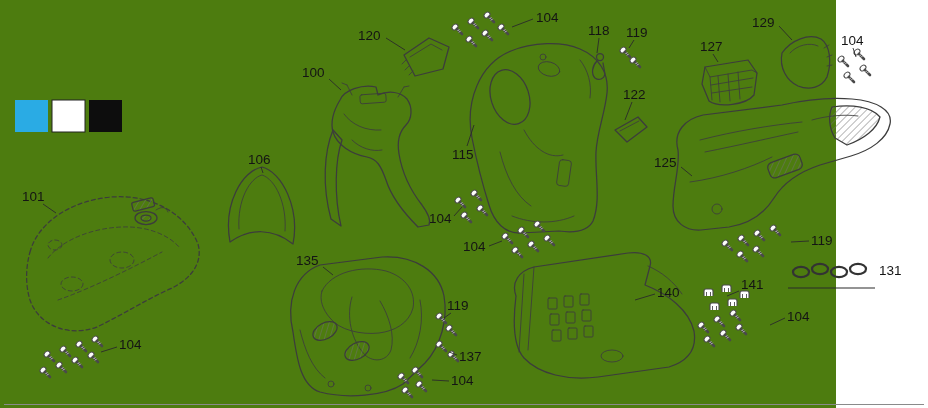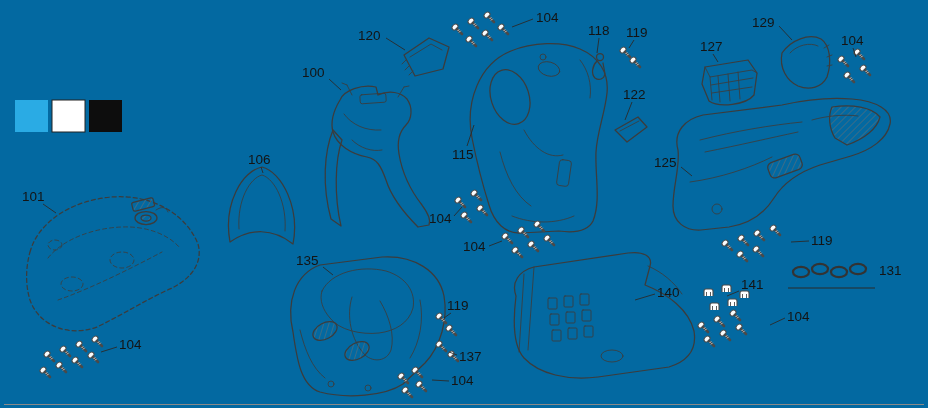--- a/index.html
+++ b/index.html
@@ -1,17 +1,17 @@
 <!DOCTYPE html>
 <html><head>
 <meta charset="utf-8">
 <style>
   html,body{margin:0;padding:0;background:#ffffff;}
   body{width:928px;height:408px;overflow:hidden;font-family:"Liberation Sans",sans-serif;}
-  .stage{position:relative;width:928px;height:408px;background:#0369a1;}
+  .stage{position:relative;width:836px;height:408px;background:#4d7c0f;}
   svg{display:block;}
   .part, .part *{fill:none;stroke:#3c3c3c;stroke-width:1.25;stroke-linejoin:round;stroke-linecap:round;}
   .part .thin{stroke-width:0.85;}
   .part .hfill{fill:url(#hatch);}
   .dashed, .dashed *{stroke-dasharray:4 3;}
   .leader{stroke:#2a2a2a;stroke-width:0.9;}
   .lbl{font-family:"Liberation Sans",sans-serif;font-size:13.5px;fill:#141414;}
 </style>
 </head>
 <body>

